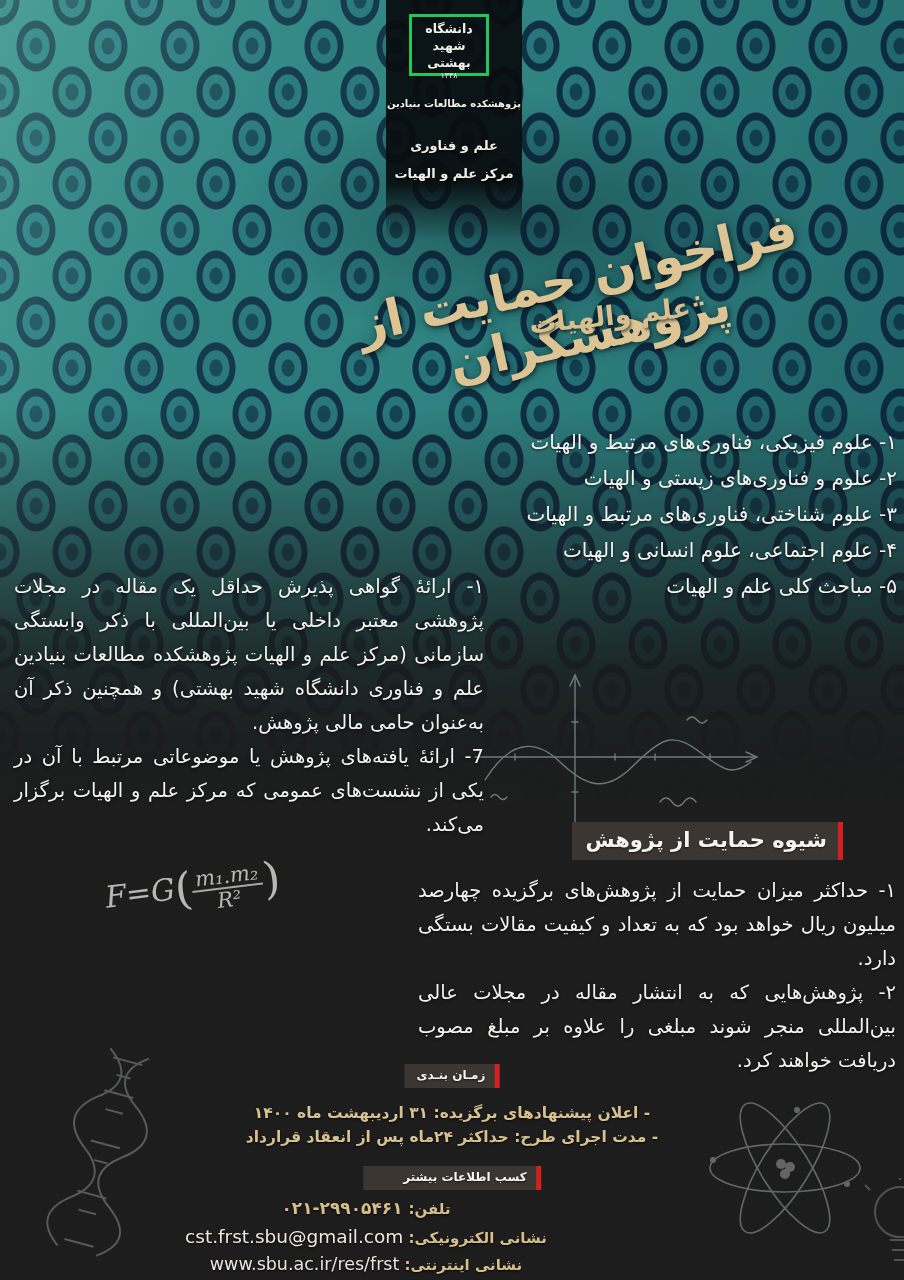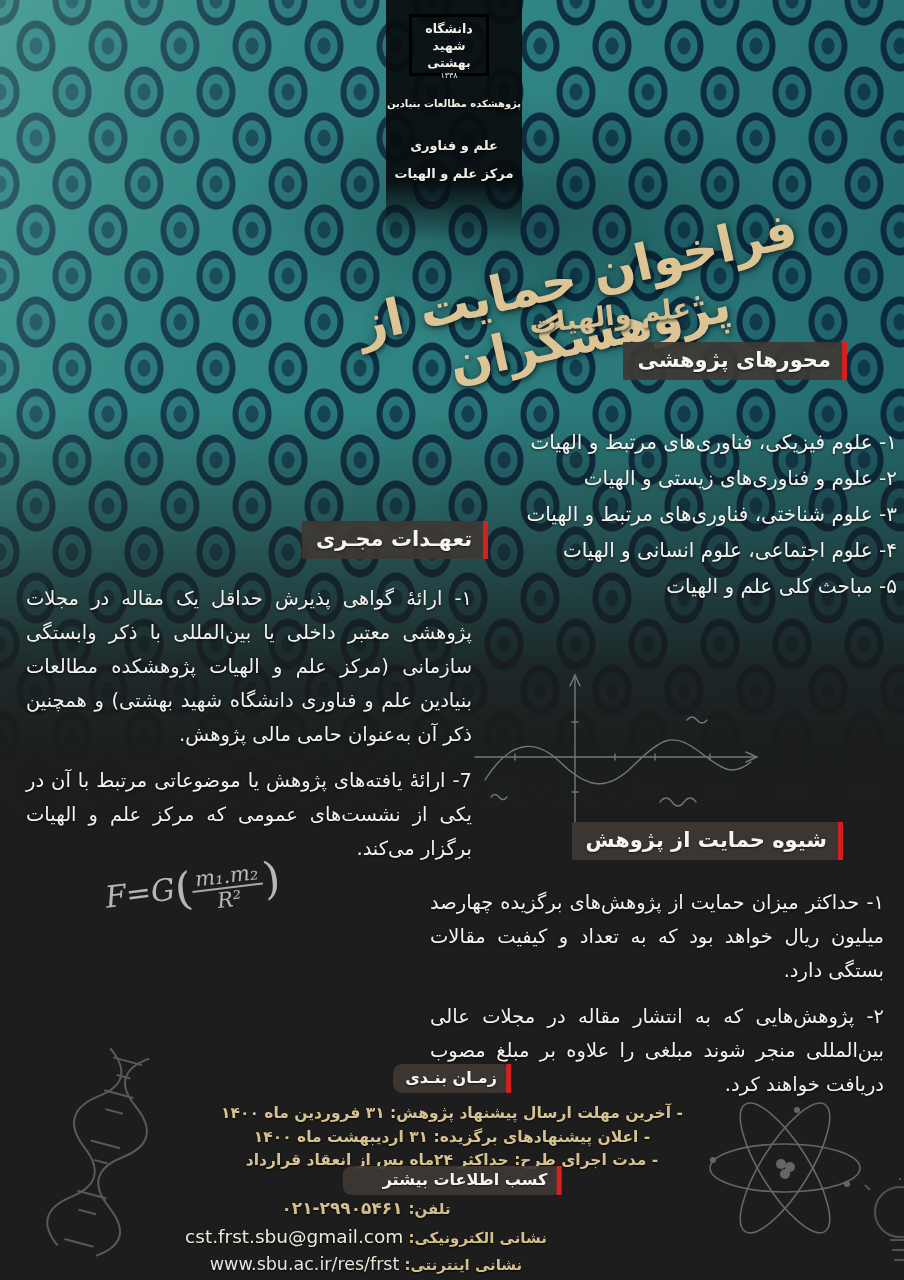--- a/index.html
+++ b/index.html
@@ -18,21 +18,21 @@
   .tint{position:absolute;inset:0;background:
       radial-gradient(420px 180px at 58% 17%,rgba(5,15,25,0.35),rgba(0,0,0,0) 70%),
       linear-gradient(115deg,rgba(140,225,205,0.30) 0%,rgba(90,180,170,0.10) 22%,rgba(0,0,0,0) 40%,rgba(0,25,45,0.22) 72%,rgba(0,18,38,0.30) 100%);}
   .fade{position:absolute;inset:0;background:linear-gradient(to bottom,
       rgba(28,28,28,0) 0%,rgba(28,28,28,0) 32%,rgba(26,26,26,0.5) 44%,
       rgba(26,26,26,0.85) 52%,rgba(27,27,27,0.96) 58%,#1d1d1d 64%,#1d1d1d 100%);}
 
   
   .band{position:absolute;left:386px;top:0;width:136px;height:240px;
     background:linear-gradient(to bottom,rgba(8,12,15,0.93) 0%,rgba(8,12,15,0.93) 76%,rgba(8,12,15,0) 100%);}
-  .seal{position:absolute;left:409px;top:14px;width:80px;height:62px;border:3px solid #000000;
+  .seal{position:absolute;left:409px;top:14px;width:80px;height:62px;border:3px solid #22c55e;
     color:#f4f1e8;text-align:center;direction:rtl;padding-top:3px;box-sizing:border-box;}
   .seal .l{font-size:12.5px;font-weight:bold;line-height:17px;}
   .seal .y{font-size:8px;line-height:10px;}
   .org{position:absolute;left:378px;top:98px;width:152px;text-align:center;color:#f2efe6;
     direction:rtl;text-shadow:0 1px 3px rgba(0,0,0,0.9);}
   .org .o1{font-size:10px;font-weight:bold;margin-bottom:13px;}
   .org .o2{font-size:13px;font-weight:bold;margin-bottom:13px;margin-top:29px;}
   .org .o3{font-size:13px;font-weight:bold;}
 
   
@@ -42,26 +42,26 @@
     text-shadow:1px 2px 4px rgba(5,15,20,0.65),0 0 14px rgba(0,10,15,0.35);}
   .title-sub{position:absolute;left:500px;top:300px;width:220px;direction:rtl;text-align:center;
     transform:rotate(-6deg);font-size:27px;font-weight:bold;color:#d8bf90;
     text-shadow:1px 2px 3px rgba(5,15,20,0.6);}
 
   
   .hdr{position:absolute;background:rgba(62,56,52,0.92);color:#f6f5f2;font-weight:bold;
     padding:6px 16px 8px 14px;direction:rtl;white-space:nowrap;font-size:21px;
     text-shadow:0 1px 2px rgba(0,0,0,0.6);}
   .hdr .bar{position:absolute;top:0;right:0;bottom:0;width:5px;background:#d32121;}
-  .hdr.small{font-size:16px;padding:4px 14px 6px 12px;border-radius:9px;}
+  .hdr.small{font-size:12px;padding:4px 14px 6px 12px;}
 
   
   .rtl-body{position:absolute;direction:rtl;text-align:justify;color:#f2f2f0;
     font-size:19.5px;line-height:34px;text-shadow:0 1px 3px rgba(0,0,0,0.7);}
-  .rtl-body p{margin:12px;}
+  .rtl-body p{margin:0;}
   .axes-list{position:absolute;right:7px;top:388px;width:600px;direction:rtl;text-align:right;
     color:#f3f3f1;font-size:20px;line-height:36px;white-space:nowrap;
     text-shadow:0 1px 3px rgba(0,0,0,0.7);margin-top:36px;}
   .axes-list div{height:36px;}
 
   .sched{position:absolute;left:0;top:1102px;width:904px;direction:rtl;text-align:center;
     color:#d6c18f;font-size:15.5px;font-weight:bold;line-height:23.5px;
     text-shadow:0 1px 2px rgba(0,0,0,0.8);}
   .contact-line{position:absolute;left:0;width:732px;direction:rtl;text-align:center;
     text-shadow:0 1px 2px rgba(0,0,0,0.8);}
@@ -146,56 +146,47 @@
   </div>
   <div class="org">
     <div class="o1">پژوهشکده مطالعات بنیادین</div>
     <div class="o2">علم و فناوری</div>
     <div class="o3">مرکز علم و الهیات</div>
   </div>
 
   <div class="title-main">فراخوان حمایت از پژوهشگران</div>
   <div class="title-sub">علم والهیات</div>
 
-  <div class="hdr" style="top:342px;right:57px;">
-    <span>محورهای پژوهشی</span>
-    <span class="bar"></span>
-  </div>
   <div class="axes-list">
     <div>۱- علوم فیزیکی، فناوری‌های مرتبط و الهیات</div>
     <div>۲- علوم و فناوری‌های زیستی و الهیات</div>
     <div>۳- علوم شناختی، فناوری‌های مرتبط و الهیات</div>
     <div>۴- علوم اجتماعی، علوم انسانی و الهیات</div>
     <div>۵- مباحث کلی علم و الهیات</div>
   </div>
 
-  <div class="hdr" style="top:521px;left:302px;">
-    <span>تعهـدات مجـری</span>
-    <span class="bar"></span>
-  </div>
   <div class="rtl-body" style="left:14px;top:570px;width:470px;">
     <p>۱- ارائۀ گواهی پذیرش حداقل یک مقاله در مجلات پژوهشی معتبر داخلی یا بین‌المللی با ذکر وابستگی سازمانی (مرکز علم و الهیات پژوهشکده مطالعات بنیادین علم و فناوری دانشگاه شهید بهشتی) و همچنین ذکر آن به‌عنوان حامی مالی پژوهش.</p>
     <p>7- ارائۀ یافته‌های پژوهش یا موضوعاتی مرتبط با آن در یکی از نشست‌های عمومی که مرکز علم و الهیات برگزار می‌کند.</p>
   </div>
 
   <div class="hdr" style="top:822px;right:61px;">
     <span>شیوه حمایت از پژوهش</span>
     <span class="bar"></span>
   </div>
   <div class="rtl-body" style="right:8px;top:874px;width:478px;">
     <p>۱- حداکثر میزان حمایت از پژوهش‌های برگزیده چهارصد میلیون ریال خواهد بود که به تعداد و کیفیت مقالات بستگی دارد.</p>
     <p>۲- پژوهش‌هایی که به انتشار مقاله در مجلات عالی بین‌المللی منجر شوند مبلغی را علاوه بر مبلغ مصوب دریافت خواهند کرد.</p>
   </div>
 
   <div class="hdr small" style="top:1064px;left:50%;transform:translateX(-50%);">
     <span>زمـان بنـدی</span>
     <span class="bar"></span>
   </div>
   <div class="sched">
-    <div>- آخرین مهلت ارسال پیشنهاد پژوهش: ۳۱ فروردین ماه ۱۴۰۰</div>
     <div>- اعلان پیشنهادهای برگزیده: ۳۱ اردیبهشت ماه ۱۴۰۰</div>
     <div>- مدت اجرای طرح: حداکثر ۲۴ماه پس از انعقاد قرارداد</div>
   </div>
 
   <div class="hdr small" style="top:1166px;left:50%;transform:translateX(-50%);padding-left:40px;">
     <span>کسب اطلاعات بیشتر</span>
     <span class="bar"></span>
   </div>
   <div class="contact-line phone">
     <span class="lbl">تلفن:</span>

